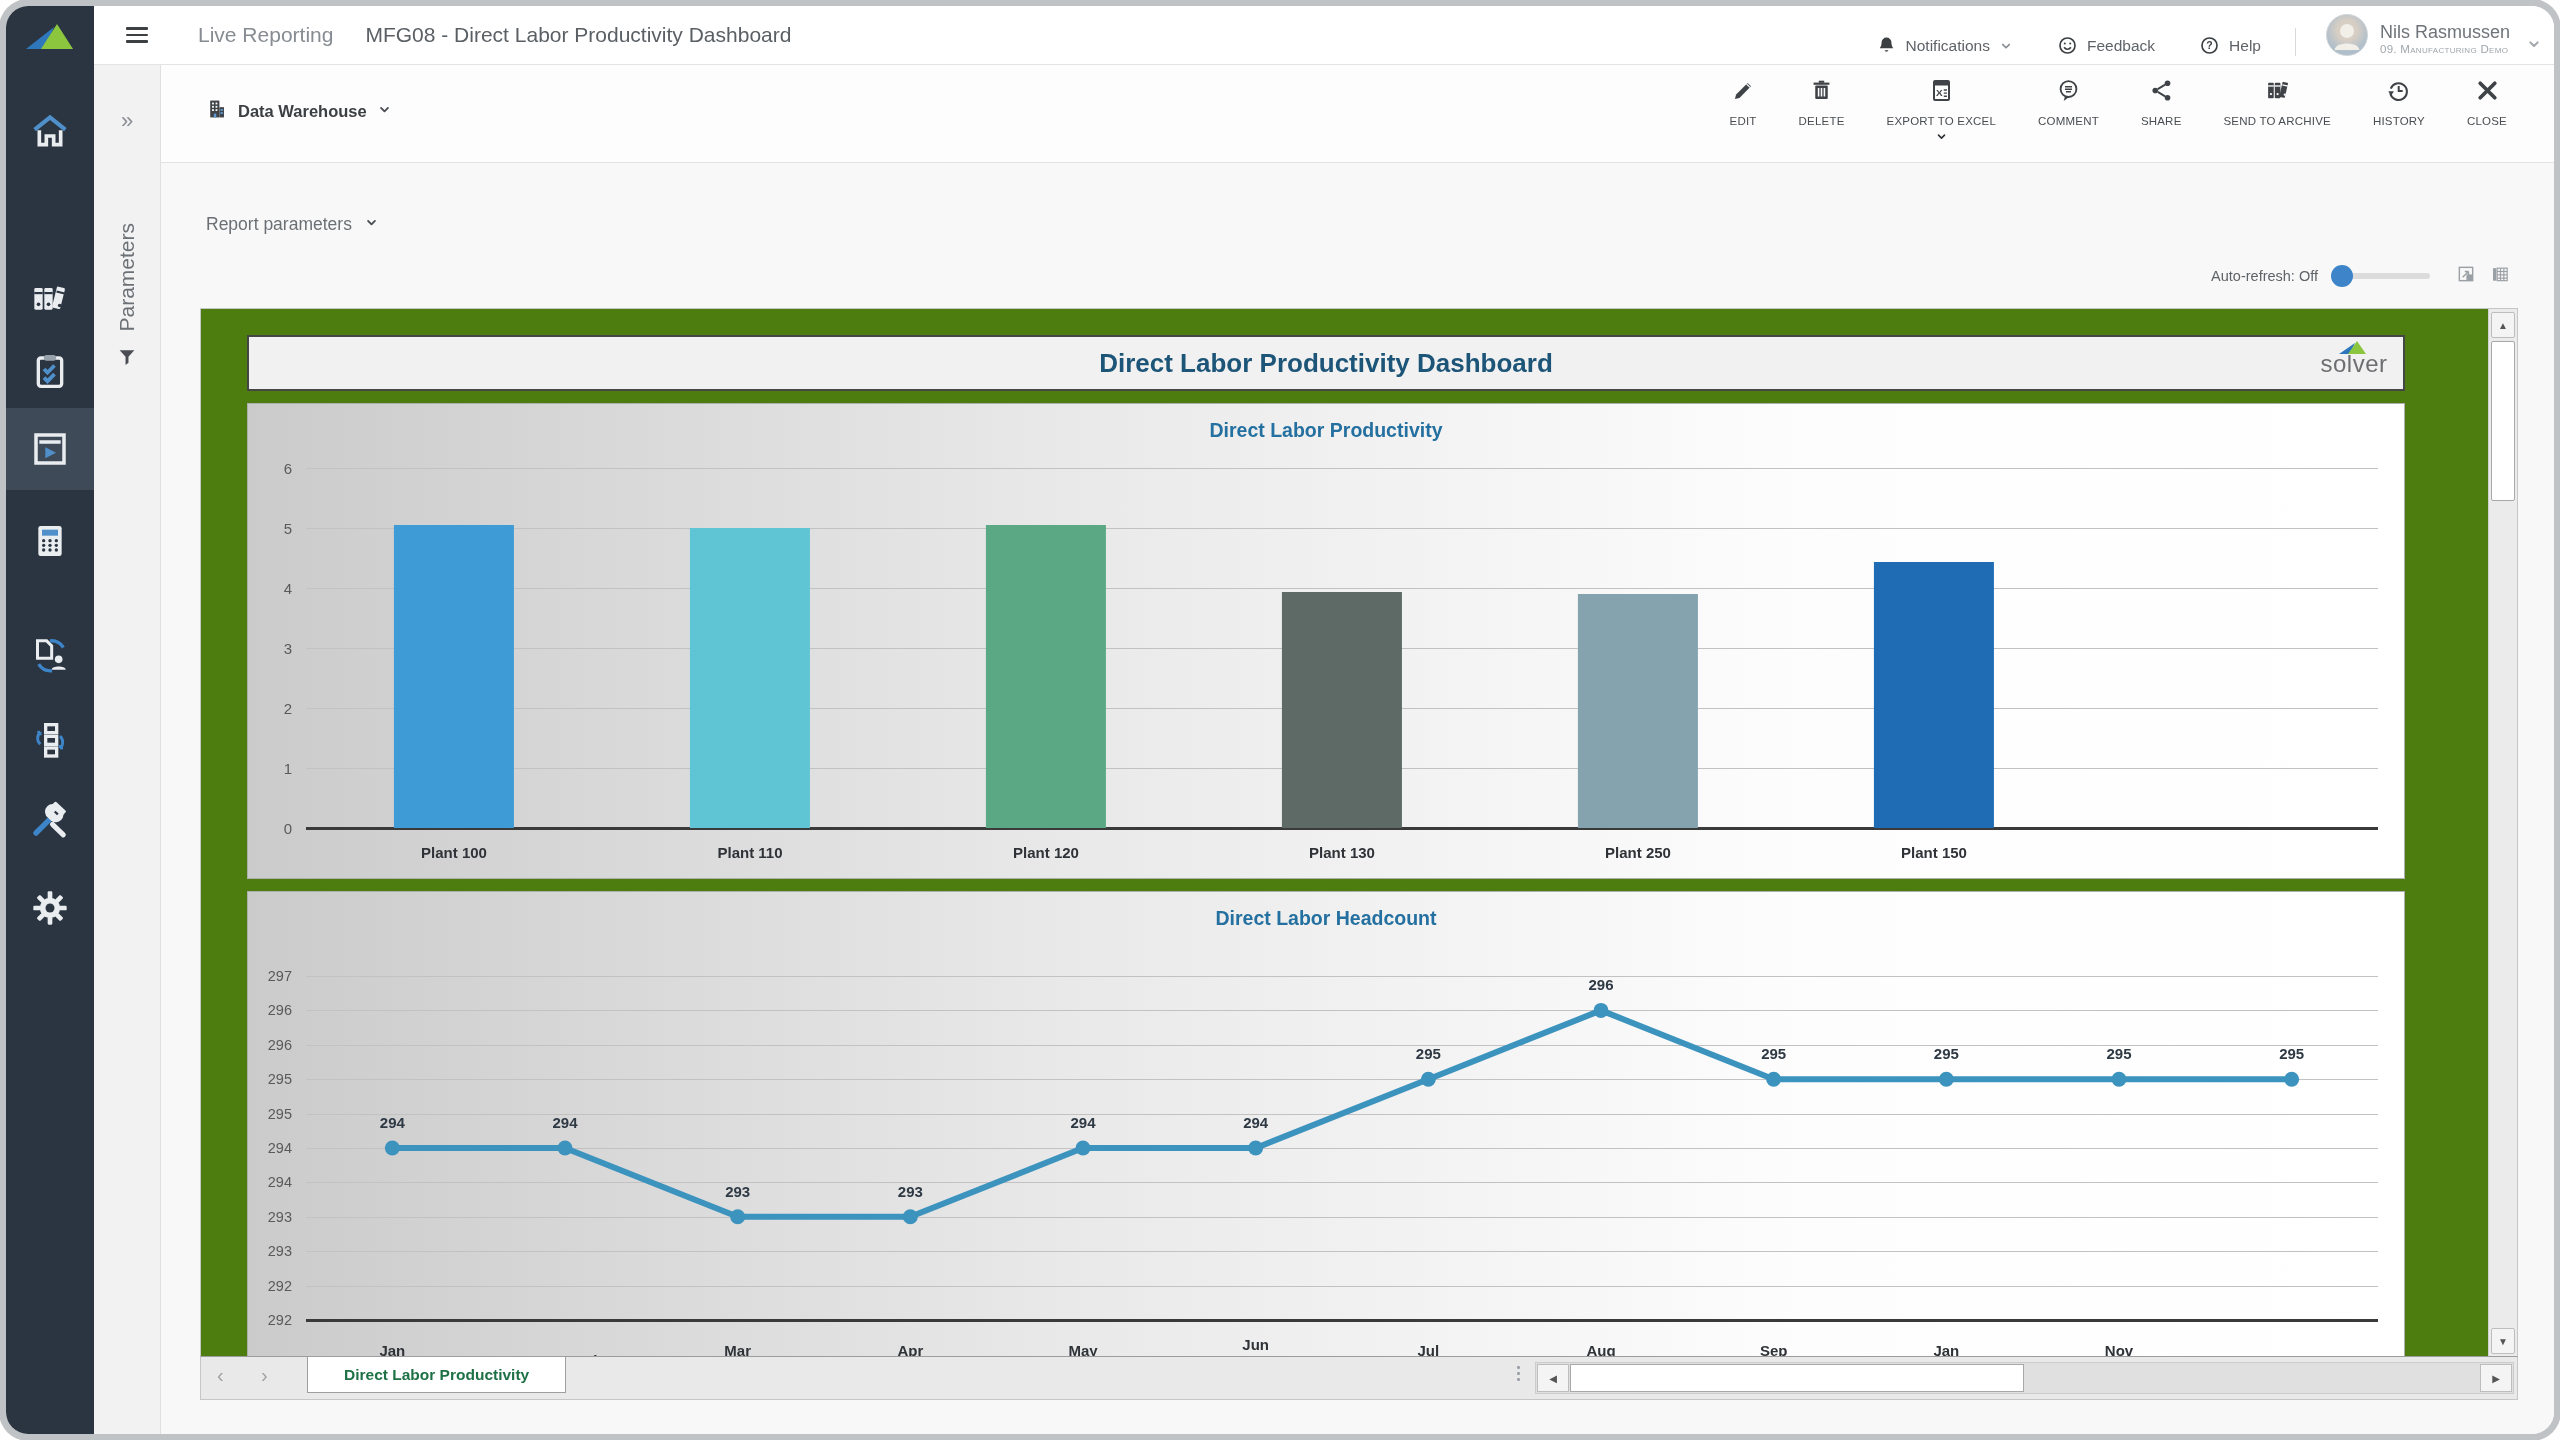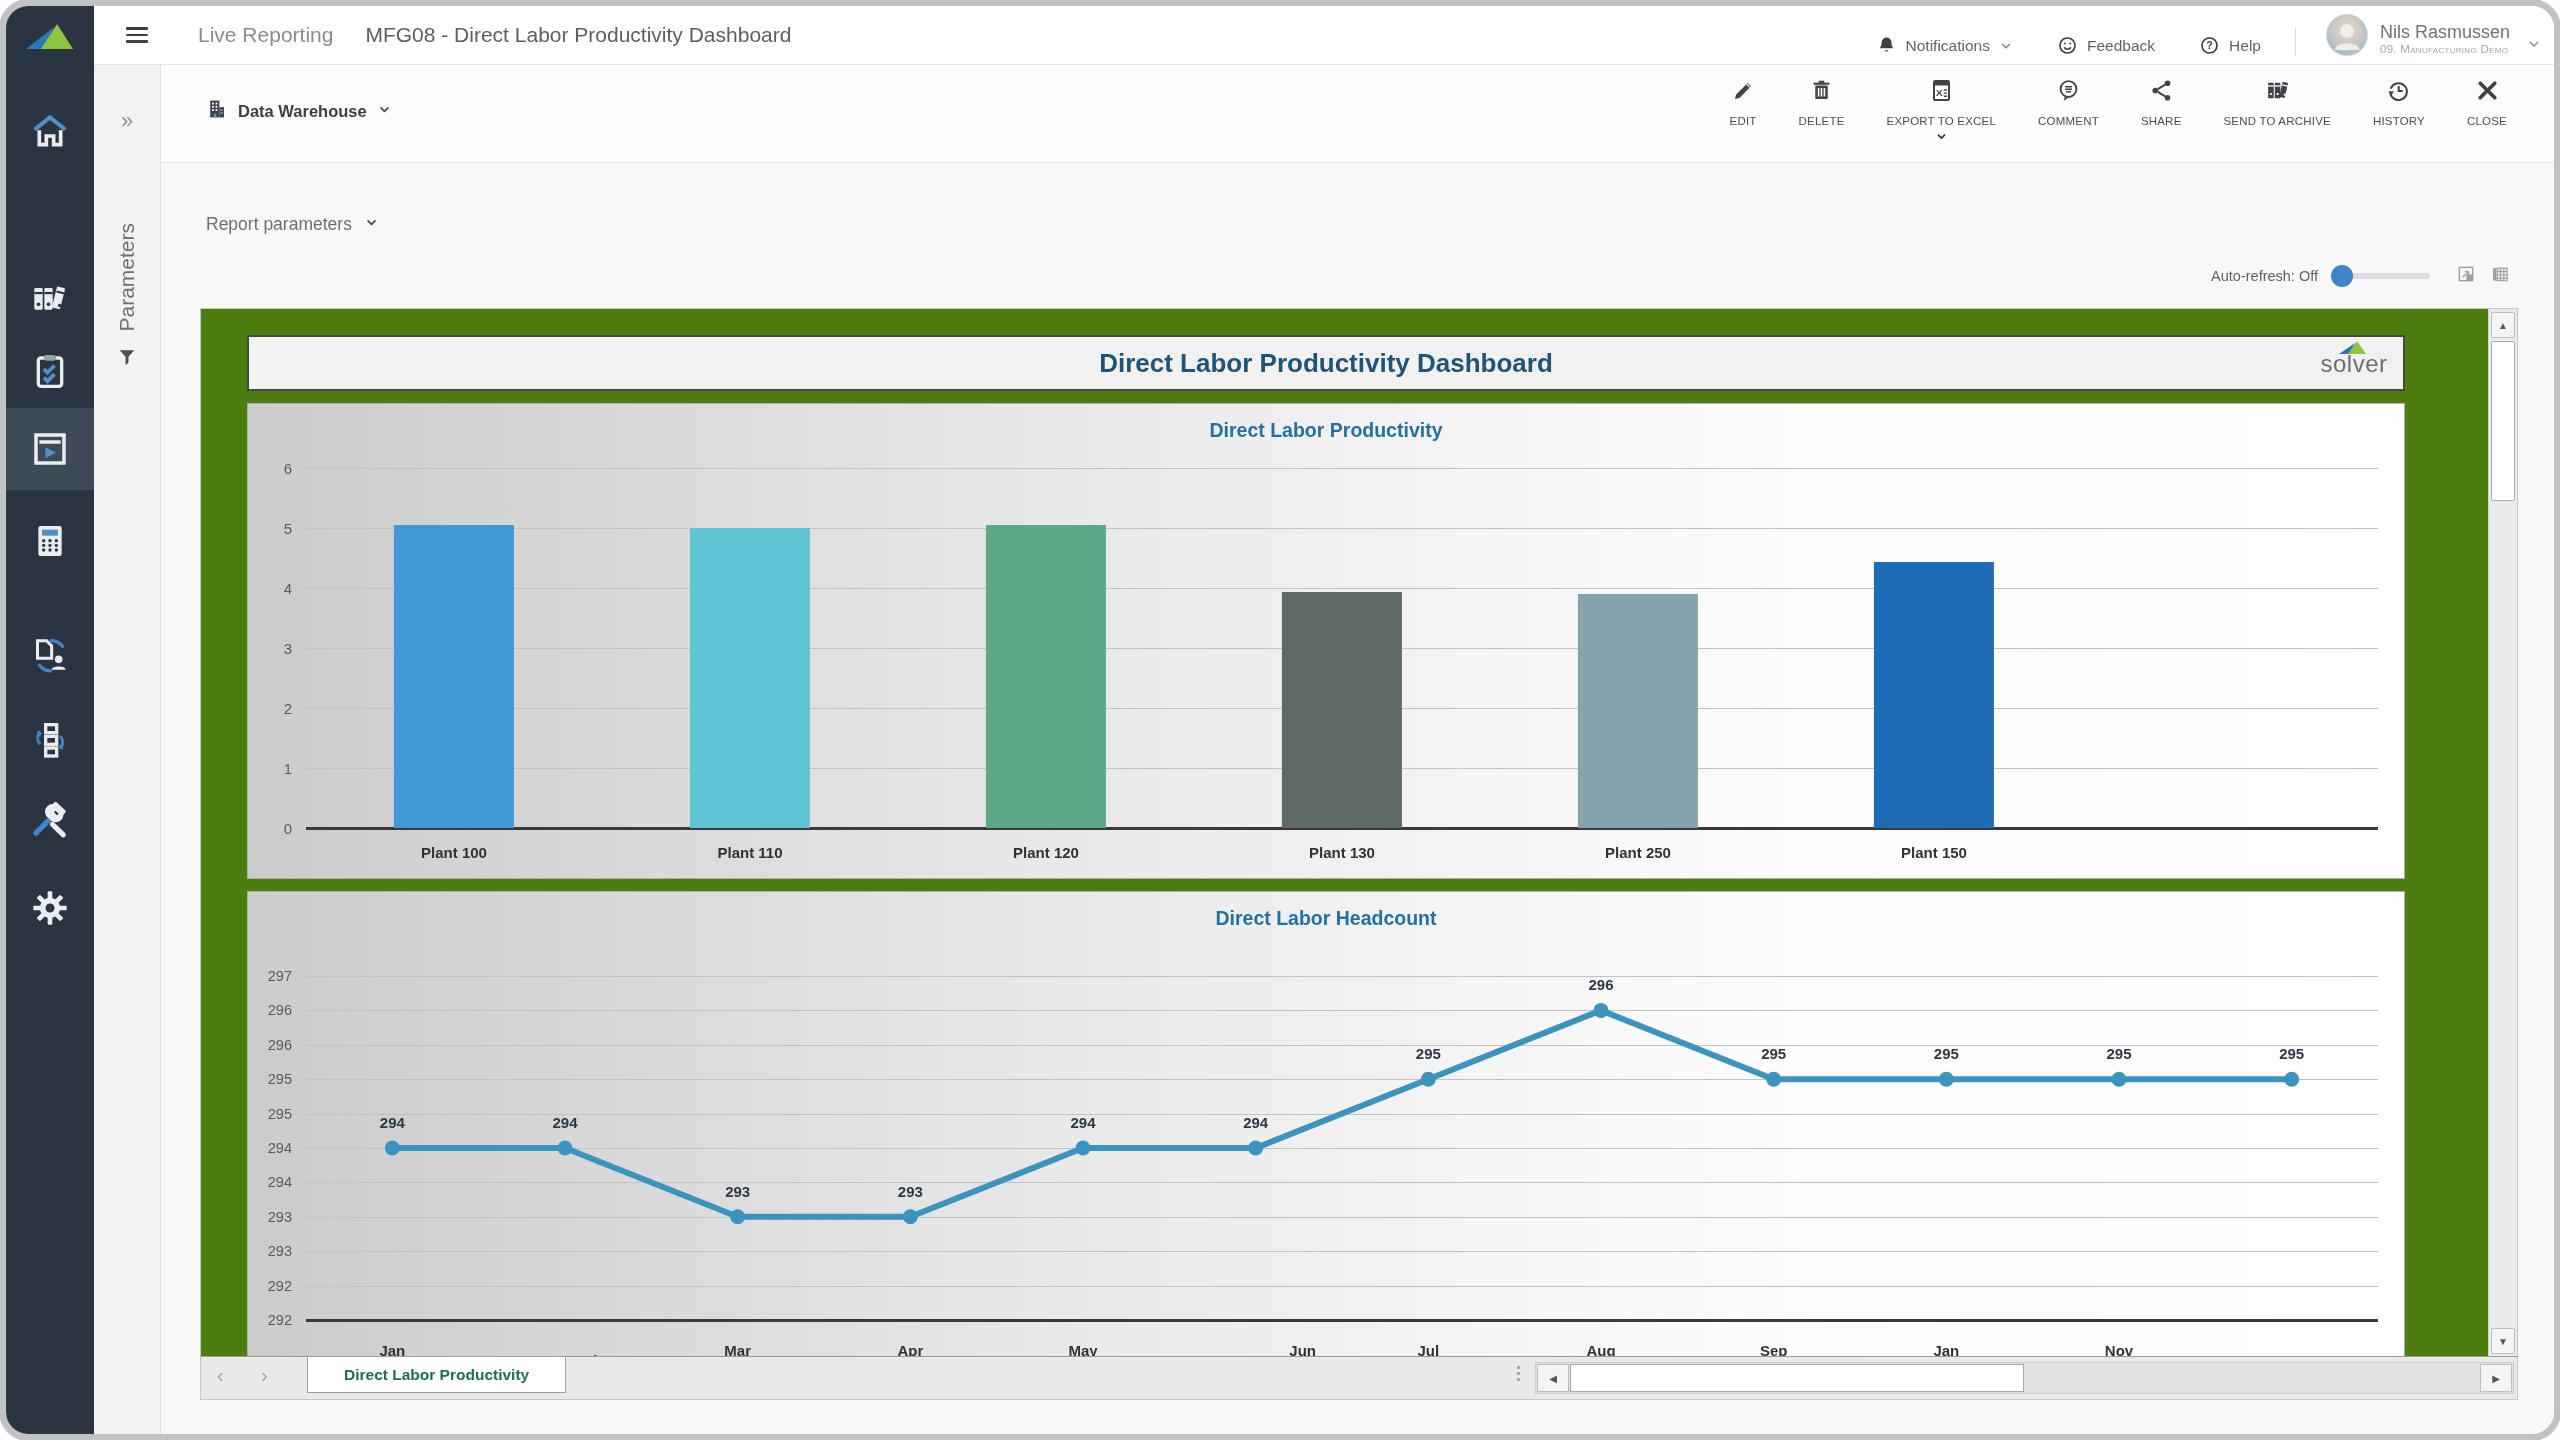--- a/index.html
+++ b/index.html
@@ -570,21 +570,21 @@
                 <span class="dlabel" style="left: 79.1667%; top: 30%; margin-top: -34px;">295</span>
                 <span class="dlabel" style="left: 87.5%; top: 30%; margin-top: -34px;">295</span>
                 <span class="dlabel" style="left: 95.8333%; top: 30%; margin-top: -34px;">295</span>
               </div>
             <div class="xlabels" id="line-xlabels">
                 <span class="xlab" style="left: 4.16667%; top: 6px;">Jan</span>
                 <span class="xlab" style="left: 12.5%; top: 16px; padding-left: 48px;">Feb</span>
                 <span class="xlab" style="left: 20.8333%; top: 6px;">Mar</span>
                 <span class="xlab" style="left: 29.1667%; top: 6px;">Apr</span>
                 <span class="xlab" style="left: 37.5%; top: 6px;">May</span>
-                <span class="xlab" style="left: 45.8333%; top: 6px; margin-left: 47px;">Jun</span>
+                <span class="xlab" style="left: 45.8333%; top: 0;">Jun</span>
                 <span class="xlab" style="left: 54.1667%; top: 6px;">Jul</span>
                 <span class="xlab" style="left: 62.5%; top: 6px;">Aug</span>
                 <span class="xlab" style="left: 70.8333%; top: 6px;">Sep</span>
                 <span class="xlab" style="left: 79.1667%; top: 6px;">Jan</span>
                 <span class="xlab" style="left: 87.5%; top: 6px;">Nov</span>
                 <span class="xlab" style="left: 95.8333%; top: 6px; margin-top: 36px;">Dec</span>
               </div>
           </div>
         </div>
       </div>

